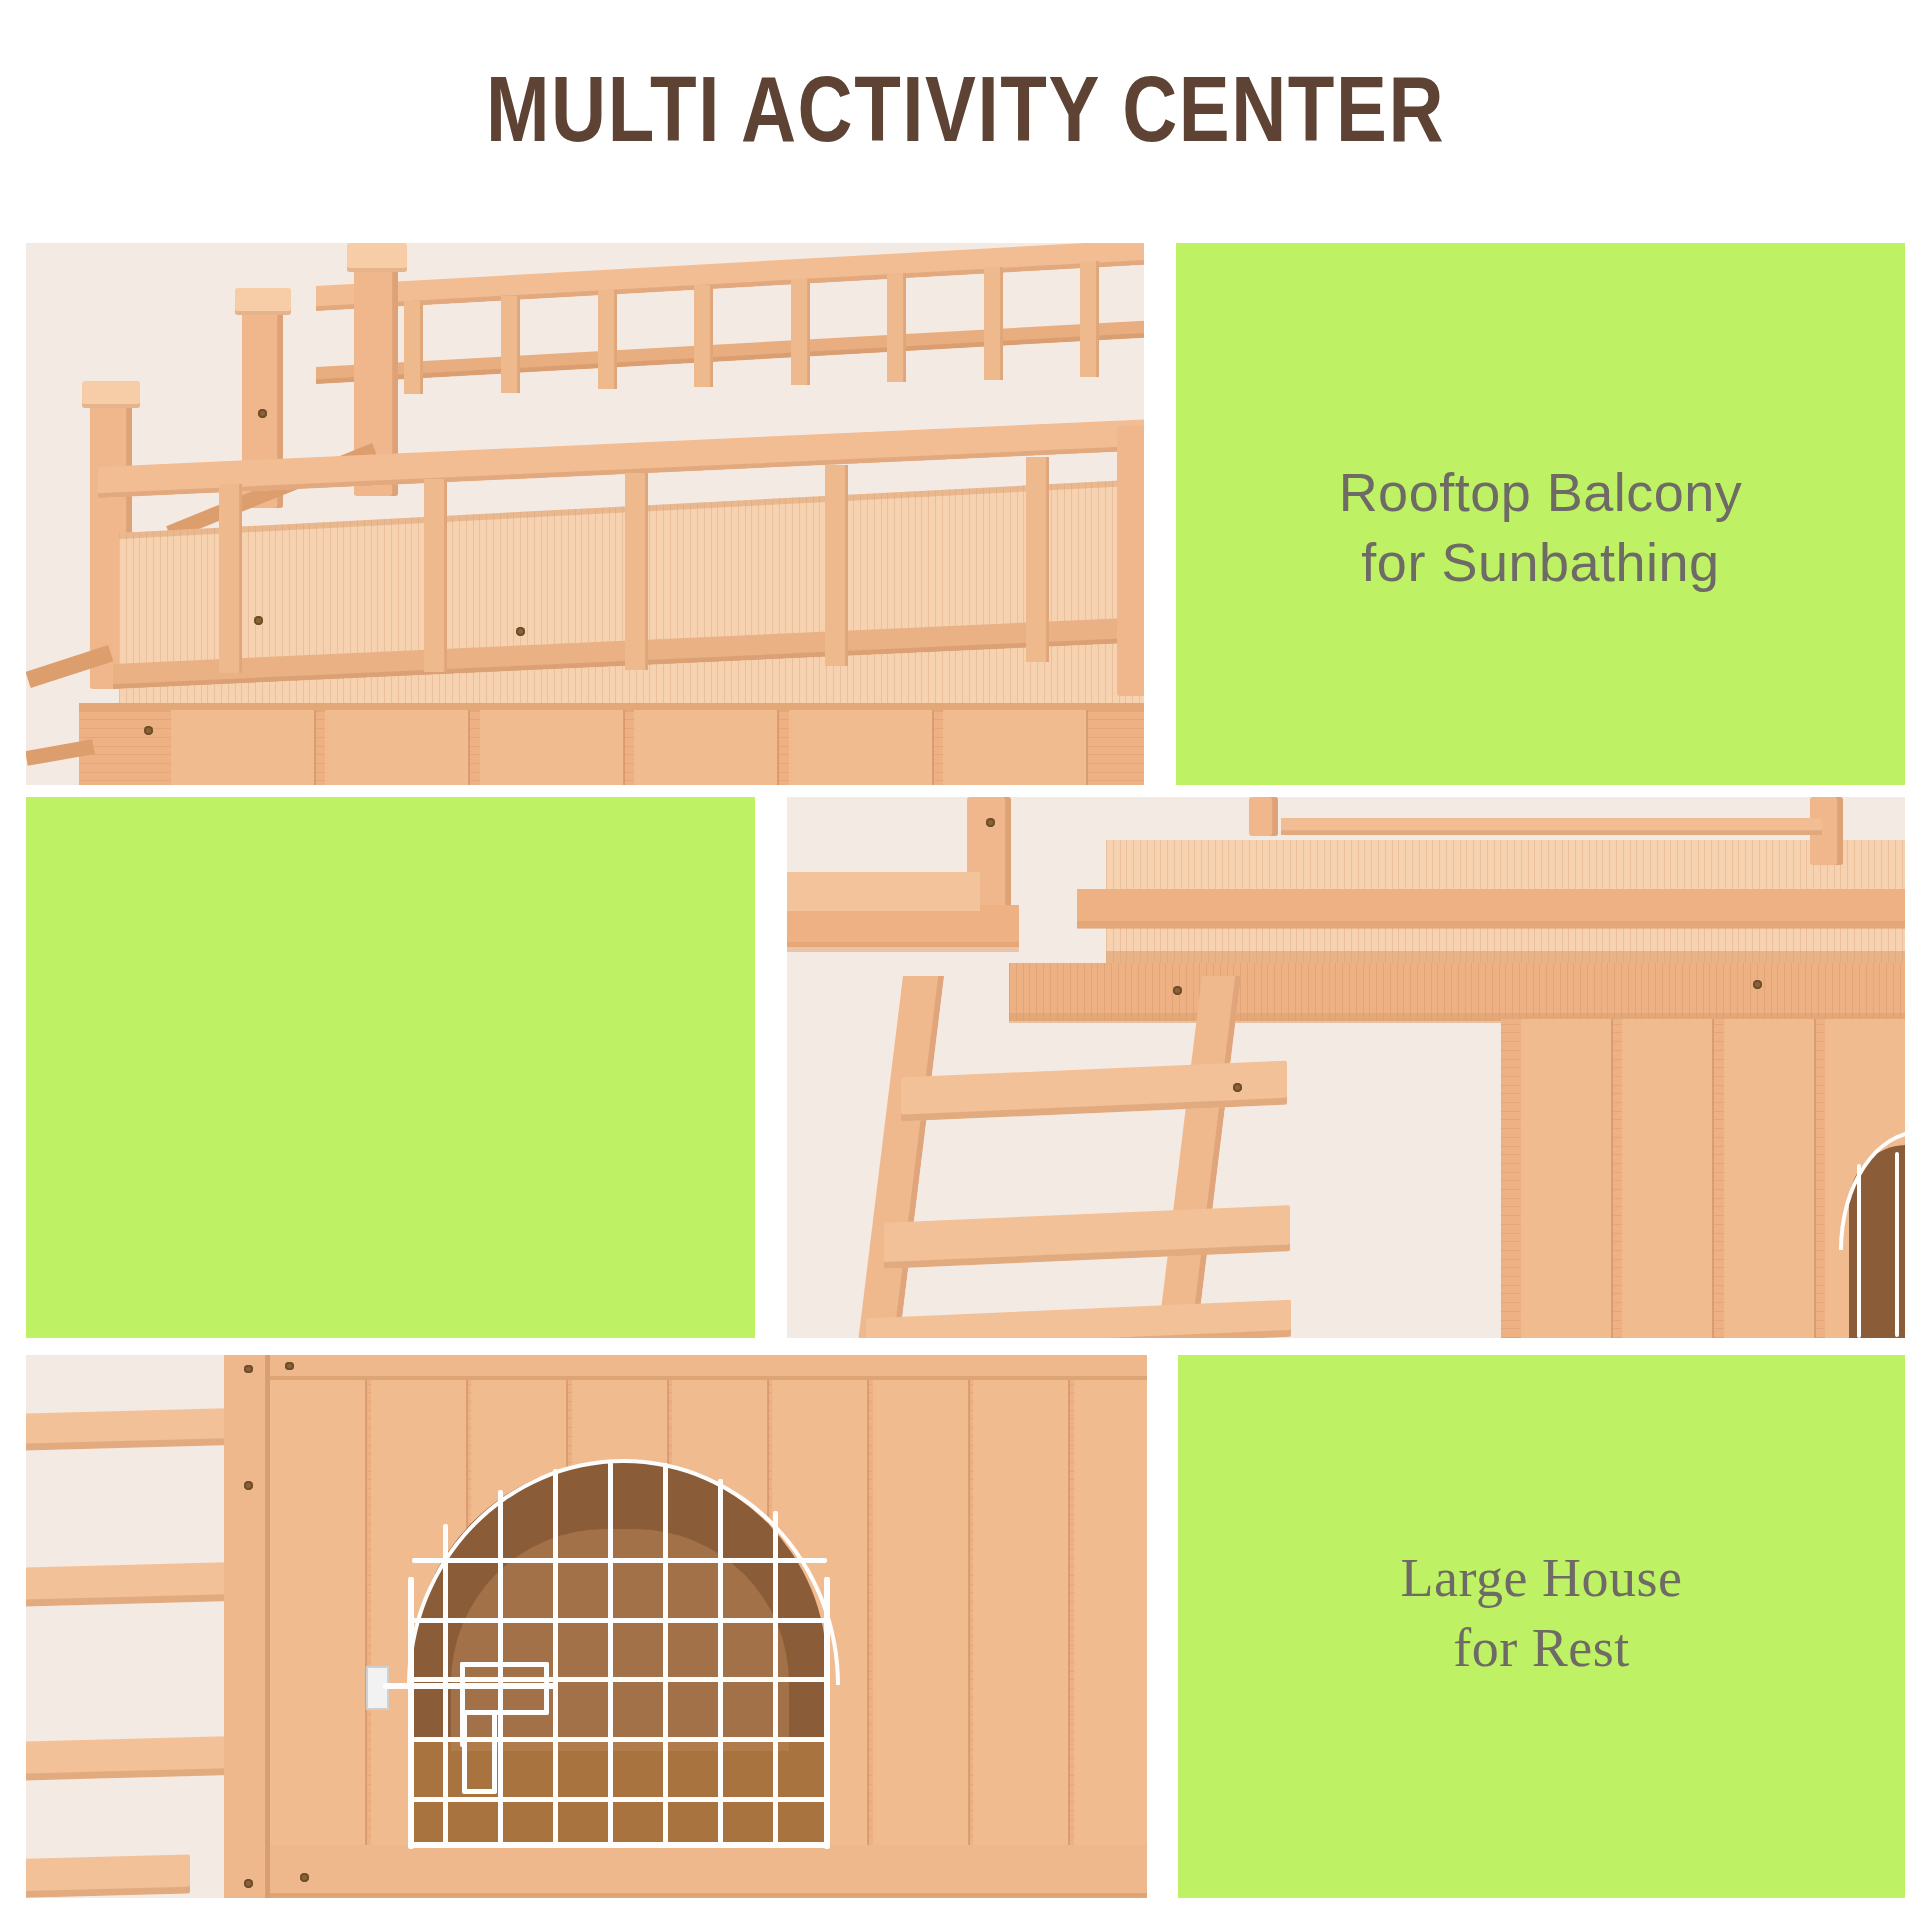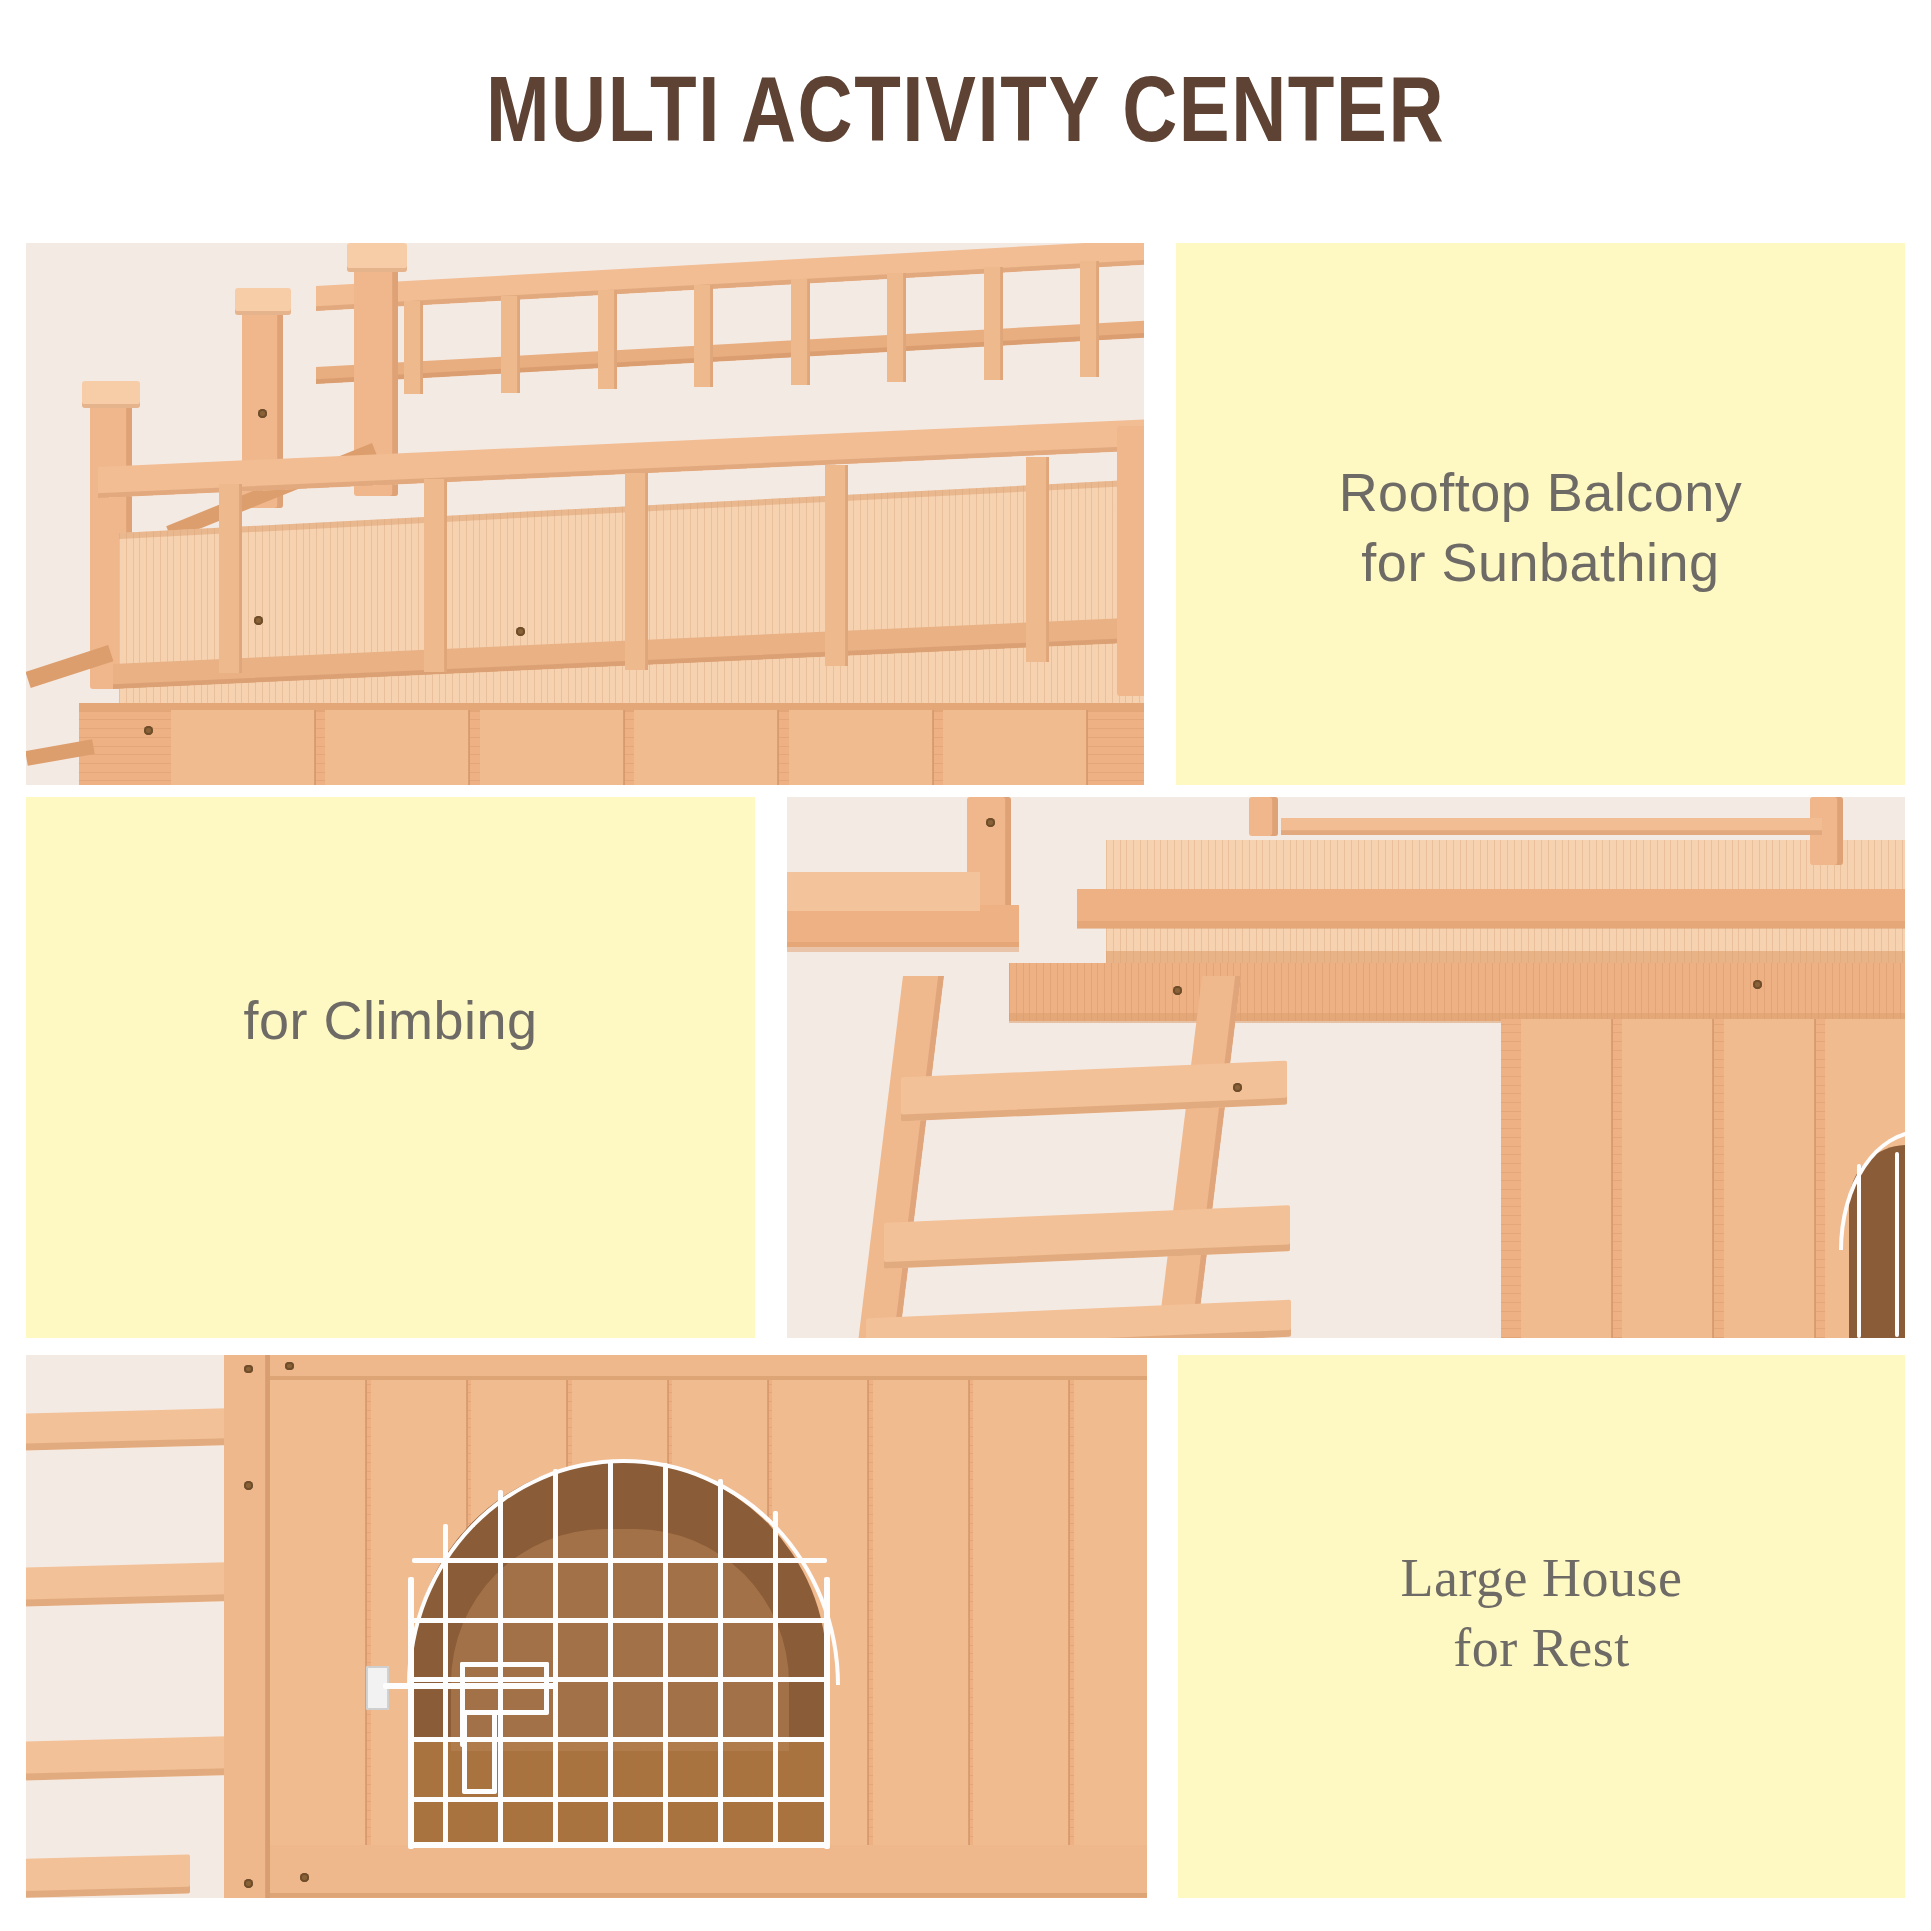--- a/index.html
+++ b/index.html
@@ -17,21 +17,21 @@
     color:#5e4334;
     font-family:"Liberation Sans Narrow","Liberation Sans",sans-serif;
     font-size:93px;
     font-weight:700;
     letter-spacing:1.9px;
     transform:scaleX(0.82);
     transform-origin:center top;
     white-space:nowrap;
   }
   
-  .panel{position:absolute;background:#fef9c3;overflow:hidden;}
+  .panel{position:absolute;background:#bef264;overflow:hidden;}
   #p-balcony-photo{left:26px;  top:243px;  width:1118px; height:542px;}
   #p-balcony-text {left:1176px;top:243px;  width:729px;  height:542px;}
   #p-ladder-text  {left:26px;  top:797px;  width:729px;  height:541px;}
   #p-ladder-photo {left:787px; top:797px;  width:1118px; height:541px;}
   #p-house-photo  {left:26px;  top:1355px; width:1121px; height:543px;}
   #p-house-text   {left:1178px;top:1355px; width:727px;  height:543px;}
 
   .caption{
     position:absolute;
     left:0;right:0;
@@ -162,21 +162,20 @@
 
 <div class="panel" id="p-balcony-text">
   <div class="caption" style="top:214px;">
     <span>Rooftop Balcony</span>
     <span class="l2">for Sunbathing</span>
   </div>
 </div>
 
 <div class="panel" id="p-ladder-text">
   <div class="caption" style="top:188px;">
-    <span class="l2">for Climbing</span>
   </div>
 </div>
 
 <div class="panel" id="p-ladder-photo">
   <div class="photo">
 
     <div class="wf" style="left:319px;top:43px;width:811px;height:126px;"></div>
     <div class="grain" style="left:319px;top:43px;width:811px;height:126px;"></div>
     <div class="wd" style="left:319px;top:154px;width:811px;height:15.4px;opacity:.6;"></div>
 

